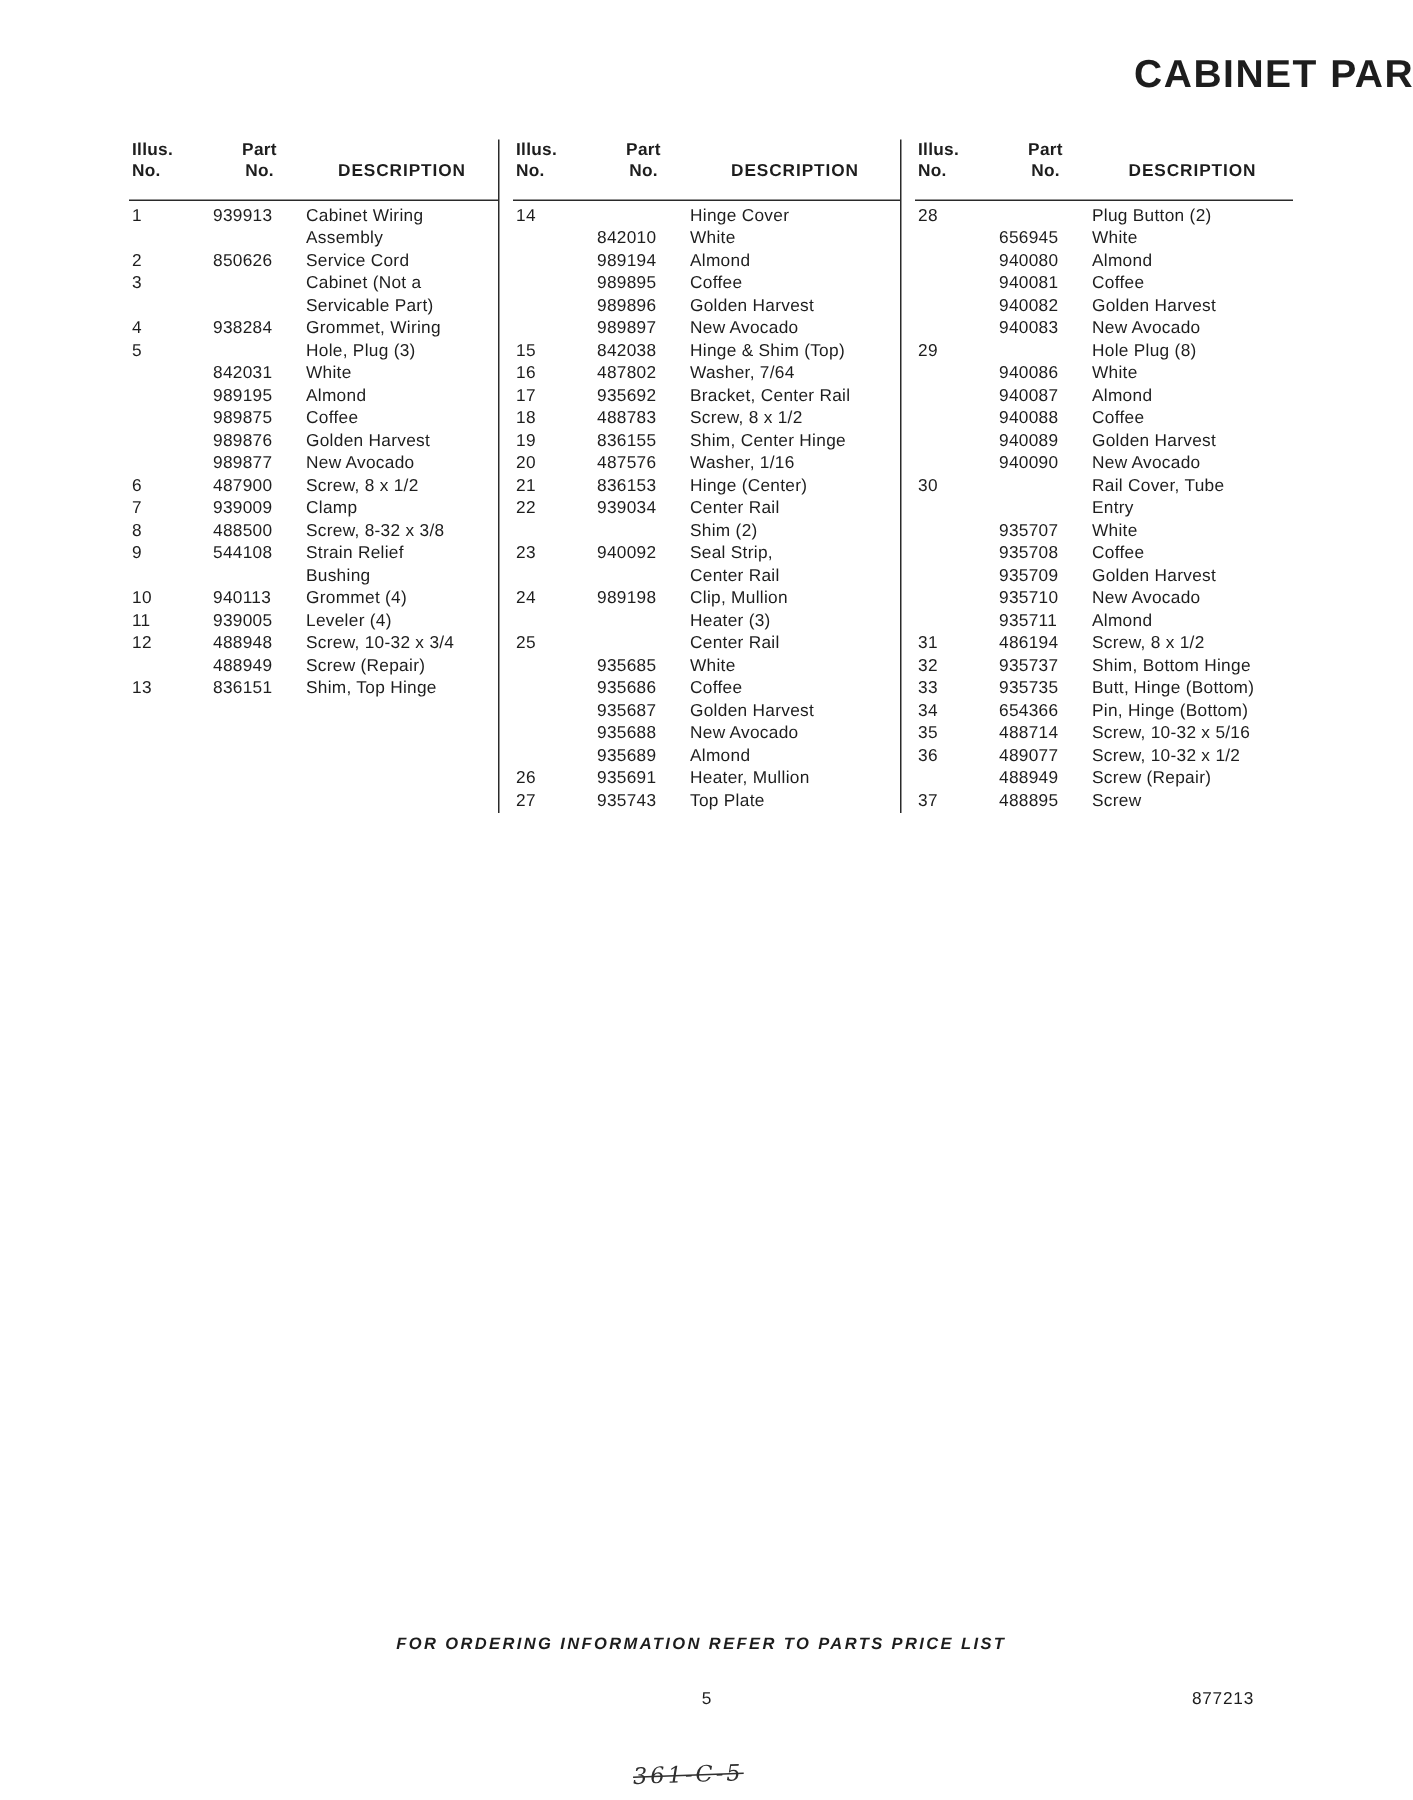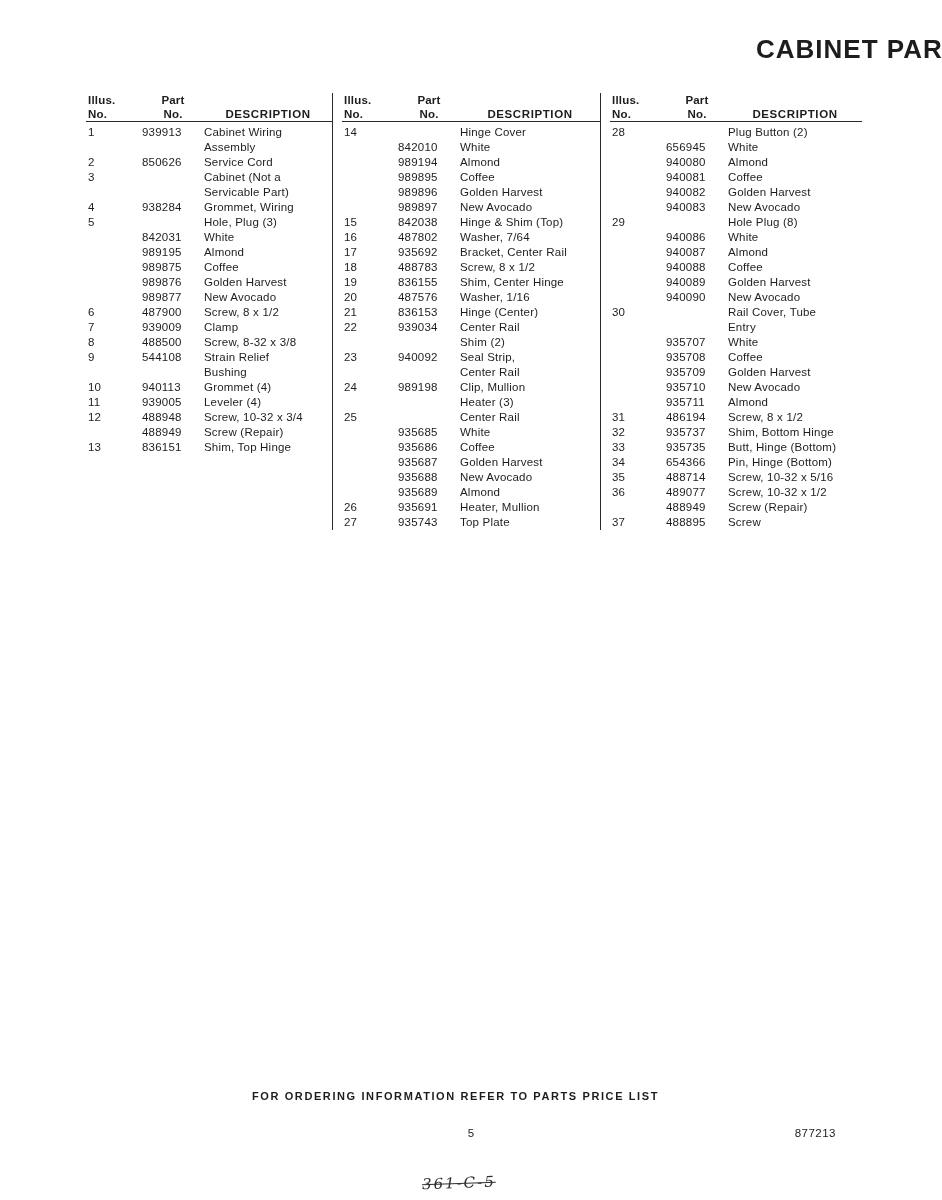--- a/index.html
+++ b/index.html
@@ -44,38 +44,39 @@
   .tr {
     display: grid;
     grid-template-columns: 54px 64px 1fr;
     font-size: 11.5px;
     line-height: 15px;
     letter-spacing: 0.2px;
     white-space: nowrap;
   }
   .thead {
     border-bottom: 1.5px solid #2a2a2a;
-    padding-bottom: 0;
+    padding-bottom: 12px;
     margin-bottom: 3px;
     font-weight: bold;
   }
   .thead .tr { line-height: 14px; }
   .thead .c-part { text-align: center; }
   .thead .c-desc { text-align: center; letter-spacing: 0.6px; }
   .c-illus { padding-left: 2px; }
   .c-part  { padding-left: 2px; }
   .c-desc  { padding-left: 0; }
 
   .order-note {
     position: absolute;
-    top: 1090px; left: 0; width: 911px;
+    top: 1090px; left: 12px; width: 911px;
     text-align: center;
     font-size: 11px;
     font-weight: bold;
     letter-spacing: 1.6px;
+    font-style: italic;
   }
   .page-num {
     position: absolute;
     top: 1127px; left: 0; width: 942px;
     text-align: center;
     font-size: 11.5px;
   }
   .doc-num {
     position: absolute;
     top: 1127px; right: 106px;

